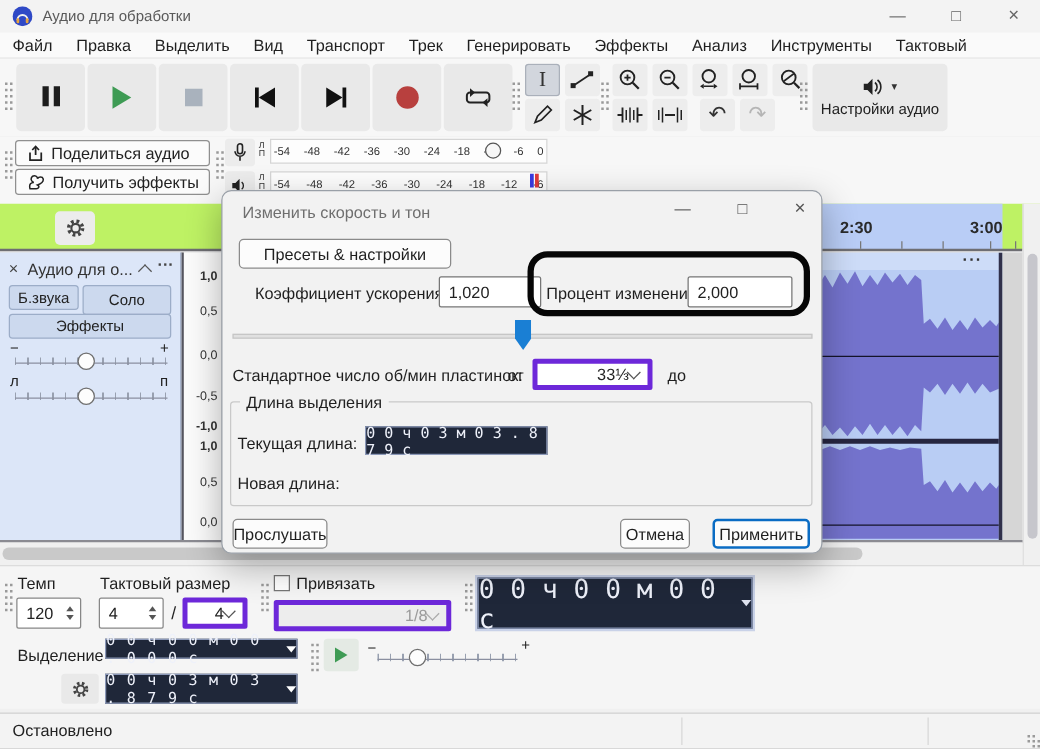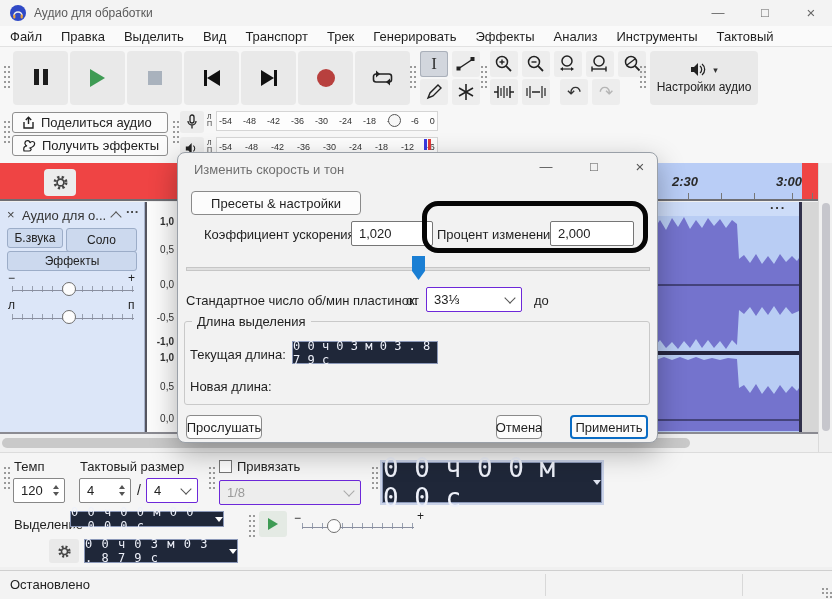--- a/index.html
+++ b/index.html
@@ -35,37 +35,37 @@
   .chev.dis{border-color:#aaa;}
   .tri-down-w{width:0;height:0;border-left:4px solid transparent;border-right:4px solid transparent;border-top:5px solid #fff;}
   .tri-down-d{width:0;height:0;border-left:4px solid transparent;border-right:4px solid transparent;border-top:5px solid #dfe3f0;}
   .spin{width:0;height:0;border-left:3.5px solid transparent;border-right:3.5px solid transparent;}
   .spin.up{border-bottom:4px solid #555;}
   .spin.dn{border-top:4px solid #555;}
   
   .scale-row{display:flex;justify-content:space-between;font-size:9px;color:#333;}
   .chan{font-size:7px;color:#333;line-height:7px;}
   
-  .timeline{left:0;top:163px;width:832px;height:37px;background:#ef4444;font-style:italic;}
+  .timeline{left:0;top:163px;width:832px;height:37px;background:#bef264;}
   .ruler-sel{background:#b9cdf6;}
   .tick{position:absolute;width:1px;height:6px;background:#777;bottom:1px;}
   .trackpanel{left:0;top:202px;width:145px;height:230px;background:#dce6f8;border-right:1px solid #a8b4cc;box-sizing:border-box;}
   .tp-btn{position:absolute;background:#ccd9ee;border:1px solid #9cadc8;border-radius:3px;font-size:12px;
           display:flex;align-items:center;justify-content:center;color:#222;box-sizing:border-box;}
   .slider-ticks{background:repeating-linear-gradient(90deg,#98a0b0 0 1px,transparent 1px 10px);}
   .sl-thumb{position:absolute;width:14px;height:14px;border-radius:50%;background:#fdfdfd;border:1.5px solid #6f6f6f;box-sizing:border-box;}
   .vruler-label{position:absolute;width:27px;text-align:right;font-size:10px;color:#333;}
   
   .darkfield{background:#1f2739;border:1px solid #8b98b8;color:#eef1fa;font-family:"DejaVu Sans Mono",monospace;
              display:flex;align-items:center;justify-content:center;letter-spacing:1px;font-size:12px;box-sizing:border-box;}
   
   .dock{left:0;top:452px;width:832px;height:115px;background:#f5f5f5;border-top:1px solid #dcdcdc;box-sizing:border-box;}
   .spinbox{position:absolute;background:#fff;border:1px solid #878787;border-radius:2px;box-sizing:border-box;}
-  .combo{position:absolute;background:#fff;border:1px solid #6d28d9;border-radius:2px;box-sizing:border-box;
-         display:flex;align-items:center;justify-content:space-between;padding:0 7px;}
+  .combo{position:absolute;background:#fff;border:4px solid #6d28d9;border-radius:2px;box-sizing:border-box;
+         display:flex;align-items:center;justify-content:flex-end;padding:0 7px;}
   .combo.dis{background:#ededed;color:#9a9a9a;}
   .label{position:absolute;color:#1f1f1f;}
   
   .statusbar{left:0;top:570px;width:832px;height:29px;background:#f3f3f3;border-top:1px solid #cfcfcf;box-sizing:border-box;}
   .vsep{position:absolute;width:1px;height:22px;background:#d8d8d8;top:574px;}
   
   .dialog{left:177px;top:152px;width:479px;height:289px;background:#f2f2f2;border:1px solid #9aa0a8;border-radius:8px;
           box-shadow:0 10px 28px rgba(0,0,0,.3);z-index:10;}
   .dlg-btn{position:absolute;border:1px solid #8a8a8a;border-radius:4px;background:#fcfcfc;display:flex;
            align-items:center;justify-content:center;font-size:13px;color:#1f1f1f;box-sizing:border-box;}
@@ -418,27 +418,27 @@
         <span class="chev" style="margin-top:-3px"></span>
     </div>
     <div class="abs grip" style="left:209px;top:14px"></div>
     <div class="abs" style="left:219px;top:7px;width:13px;height:13px;background:#fff;border:1px solid #767676;box-sizing:border-box"></div>
     <span class="label" style="left:237px;top:6px">Привязать</span>
     <div class="combo dis" style="left:219px;top:27px;width:142px;height:25px">
       <span>1/8</span>
         <span class="chev dis" style="margin-top:-3px"></span>
     </div>
     <div class="abs grip" style="left:372px;top:14px"></div>
-    <div class="abs darkfield" style="left:382px;top:9px;width:220px;height:41px;font-size:26px;letter-spacing:0;box-shadow:0 0 0 2px #c9d2e8">
+    <div class="abs darkfield" style="left:382px;top:9px;width:220px;height:41px;font-size:21px;letter-spacing:0;box-shadow:0 0 0 2px #c9d2e8">
       <span>0 0 ч 0 0 м 0 0 с</span>
       <span class="tri-down-d" style="margin-left:8px"></span>
     </div>
 
     <span class="label" style="left:14px;top:64px">Выделение</span>
-    <div class="abs darkfield" style="left:70px;top:58px;width:154px;height:16px">
+    <div class="abs darkfield" style="left:84px;top:58px;width:154px;height:16px">
       <span>0 0 ч 0 0 м 0 0 . 0 0 0 с</span>
       <span class="tri-down-w" style="margin-left:5px"></span>
     </div>
     <div class="abs" style="left:49px;top:86px;width:30px;height:24px;background:#e9e9e9;border-radius:3px;display:flex;align-items:center;justify-content:center">
       <svg width="15" height="15" viewBox="0 0 20 20">
         <circle cx="10" cy="10" r="6.5" fill="none" stroke="#444" stroke-width="3.4" stroke-dasharray="2.6 2.6"></circle>
         <circle cx="10" cy="10" r="4" fill="none" stroke="#444" stroke-width="2"></circle>
         </svg>
     </div>
     <div class="abs darkfield" style="left:84px;top:86px;width:154px;height:24px">
@@ -497,21 +497,21 @@
     <span class="abs" style="left:14px;top:161px;background:#f2f2f2;padding:0 5px">Длина выделения</span>
     <span class="abs label" style="left:12px;top:194px">Текущая длина:</span>
     <div class="abs darkfield" style="left:114px;top:188px;width:146px;height:23px;letter-spacing:0">
       <span>0 0 ч 0 3 м 0 3 . 8 7 9 с</span>
       </div>
     <span class="abs label" style="left:12px;top:226px">Новая длина:</span>
 
     <div class="dlg-btn" style="left:8px;top:262px;width:76px;height:24px">
       <span>Прослушать</span>
       </div>
-    <div class="dlg-btn" style="left:318px;top:262px;width:46px;height:24px">
+    <div class="dlg-btn" style="left:318px;top:262px;width:56px;height:24px">
       <span>Отмена</span>
       </div>
     <div class="dlg-btn" style="left:392px;top:262px;width:78px;height:24px;border:2px solid #0a6cc4">
       <span>Применить</span>
       </div>
   </div>
 
   <div class="abs annotation"></div>
 
 </div>

